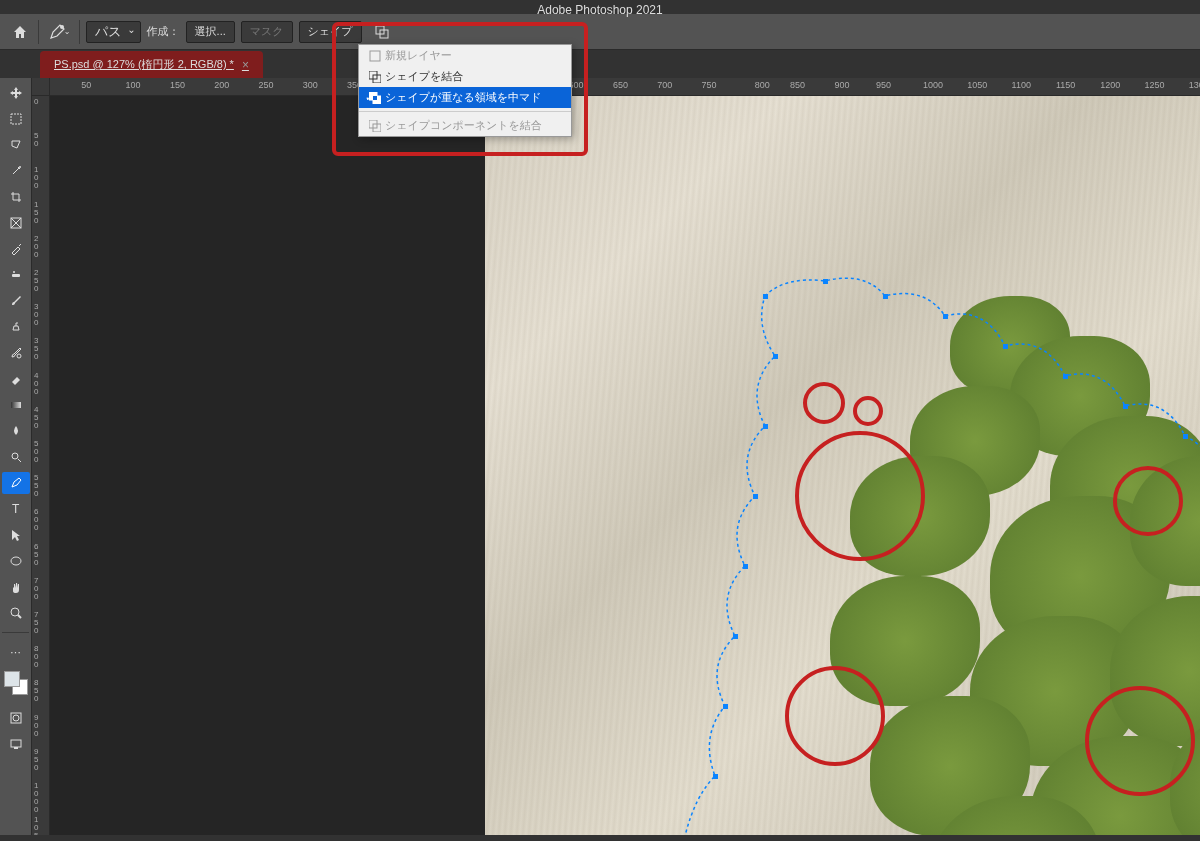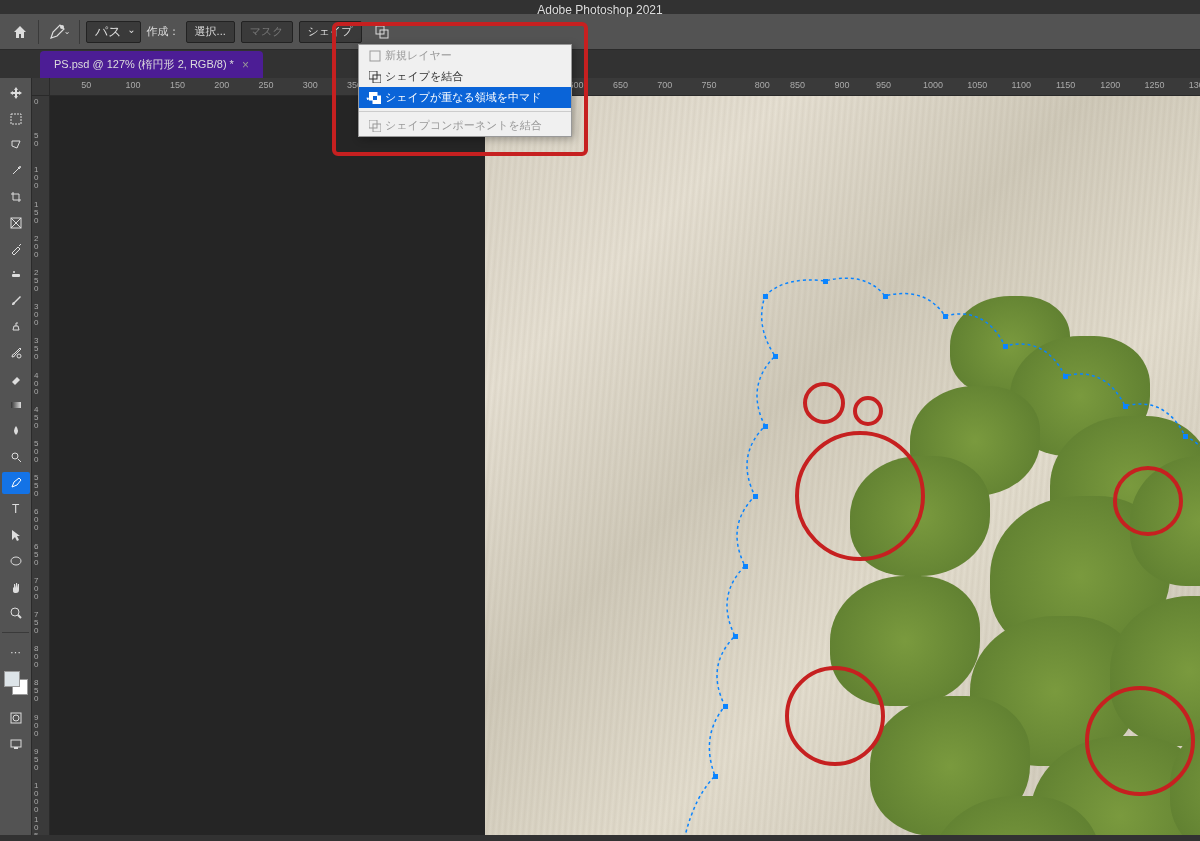--- a/index.html
+++ b/index.html
@@ -14,21 +14,21 @@
 .tool-icon-btn { width: 28px; height: 24px; display: flex; align-items: center; justify-content: center; cursor: pointer; }
 .dropdown-field { background: #3a3a3a; border: 1px solid #222; height: 22px; padding: 0 18px 0 8px; color: #ddd; font-size: 13px; display: flex; align-items: center; position: relative; border-radius: 2px; }
 .dropdown-field::after { content: "⌄"; position: absolute; right: 4px; top: 2px; font-size: 10px; }
 .toolbar-label { color: #ddd; font-size: 11px; }
 .toolbar-btn { background: #3a3a3a; border: 1px solid #222; height: 22px; padding: 0 8px; color: #ddd; font-size: 11px; display: flex; align-items: center; border-radius: 2px; cursor: pointer; }
 .toolbar-btn.disabled { color: #777; }
 .divider { width: 1px; height: 24px; background: #3a3a3a; }
 
 
 .tab-bar { height: 28px; background: #323232; display: flex; align-items: flex-end; padding-left: 40px; }
-.tab { background: #4c1d95; padding: 6px 14px 6px 14px; font-size: 11px; color: #ddd; border-top-left-radius: 4px; border-top-right-radius: 4px; display: flex; align-items: center; gap: 8px; }
+.tab { background: #7f1d1d; padding: 6px 14px 6px 14px; font-size: 11px; color: #ddd; border-top-left-radius: 4px; border-top-right-radius: 4px; display: flex; align-items: center; gap: 8px; text-decoration: underline; }
 .tab-close { color: #999; font-size: 12px; cursor: pointer; }
 
 
 .main { display: flex; height: calc(100% - 84px); }
 
 
 .tool-panel { width: 32px; background: #535353; display: flex; flex-direction: column; padding-top: 4px; gap: 4px; border-right: 1px solid #2a2a2a; }
 .tool { width: 28px; height: 22px; margin: 0 auto; display: flex; align-items: center; justify-content: center; cursor: pointer; border-radius: 2px; }
 .tool.selected { background: #1473e6; }
 .swatch-area { margin-top: 4px; position: relative; width: 24px; height: 24px; margin-left: 4px; }

